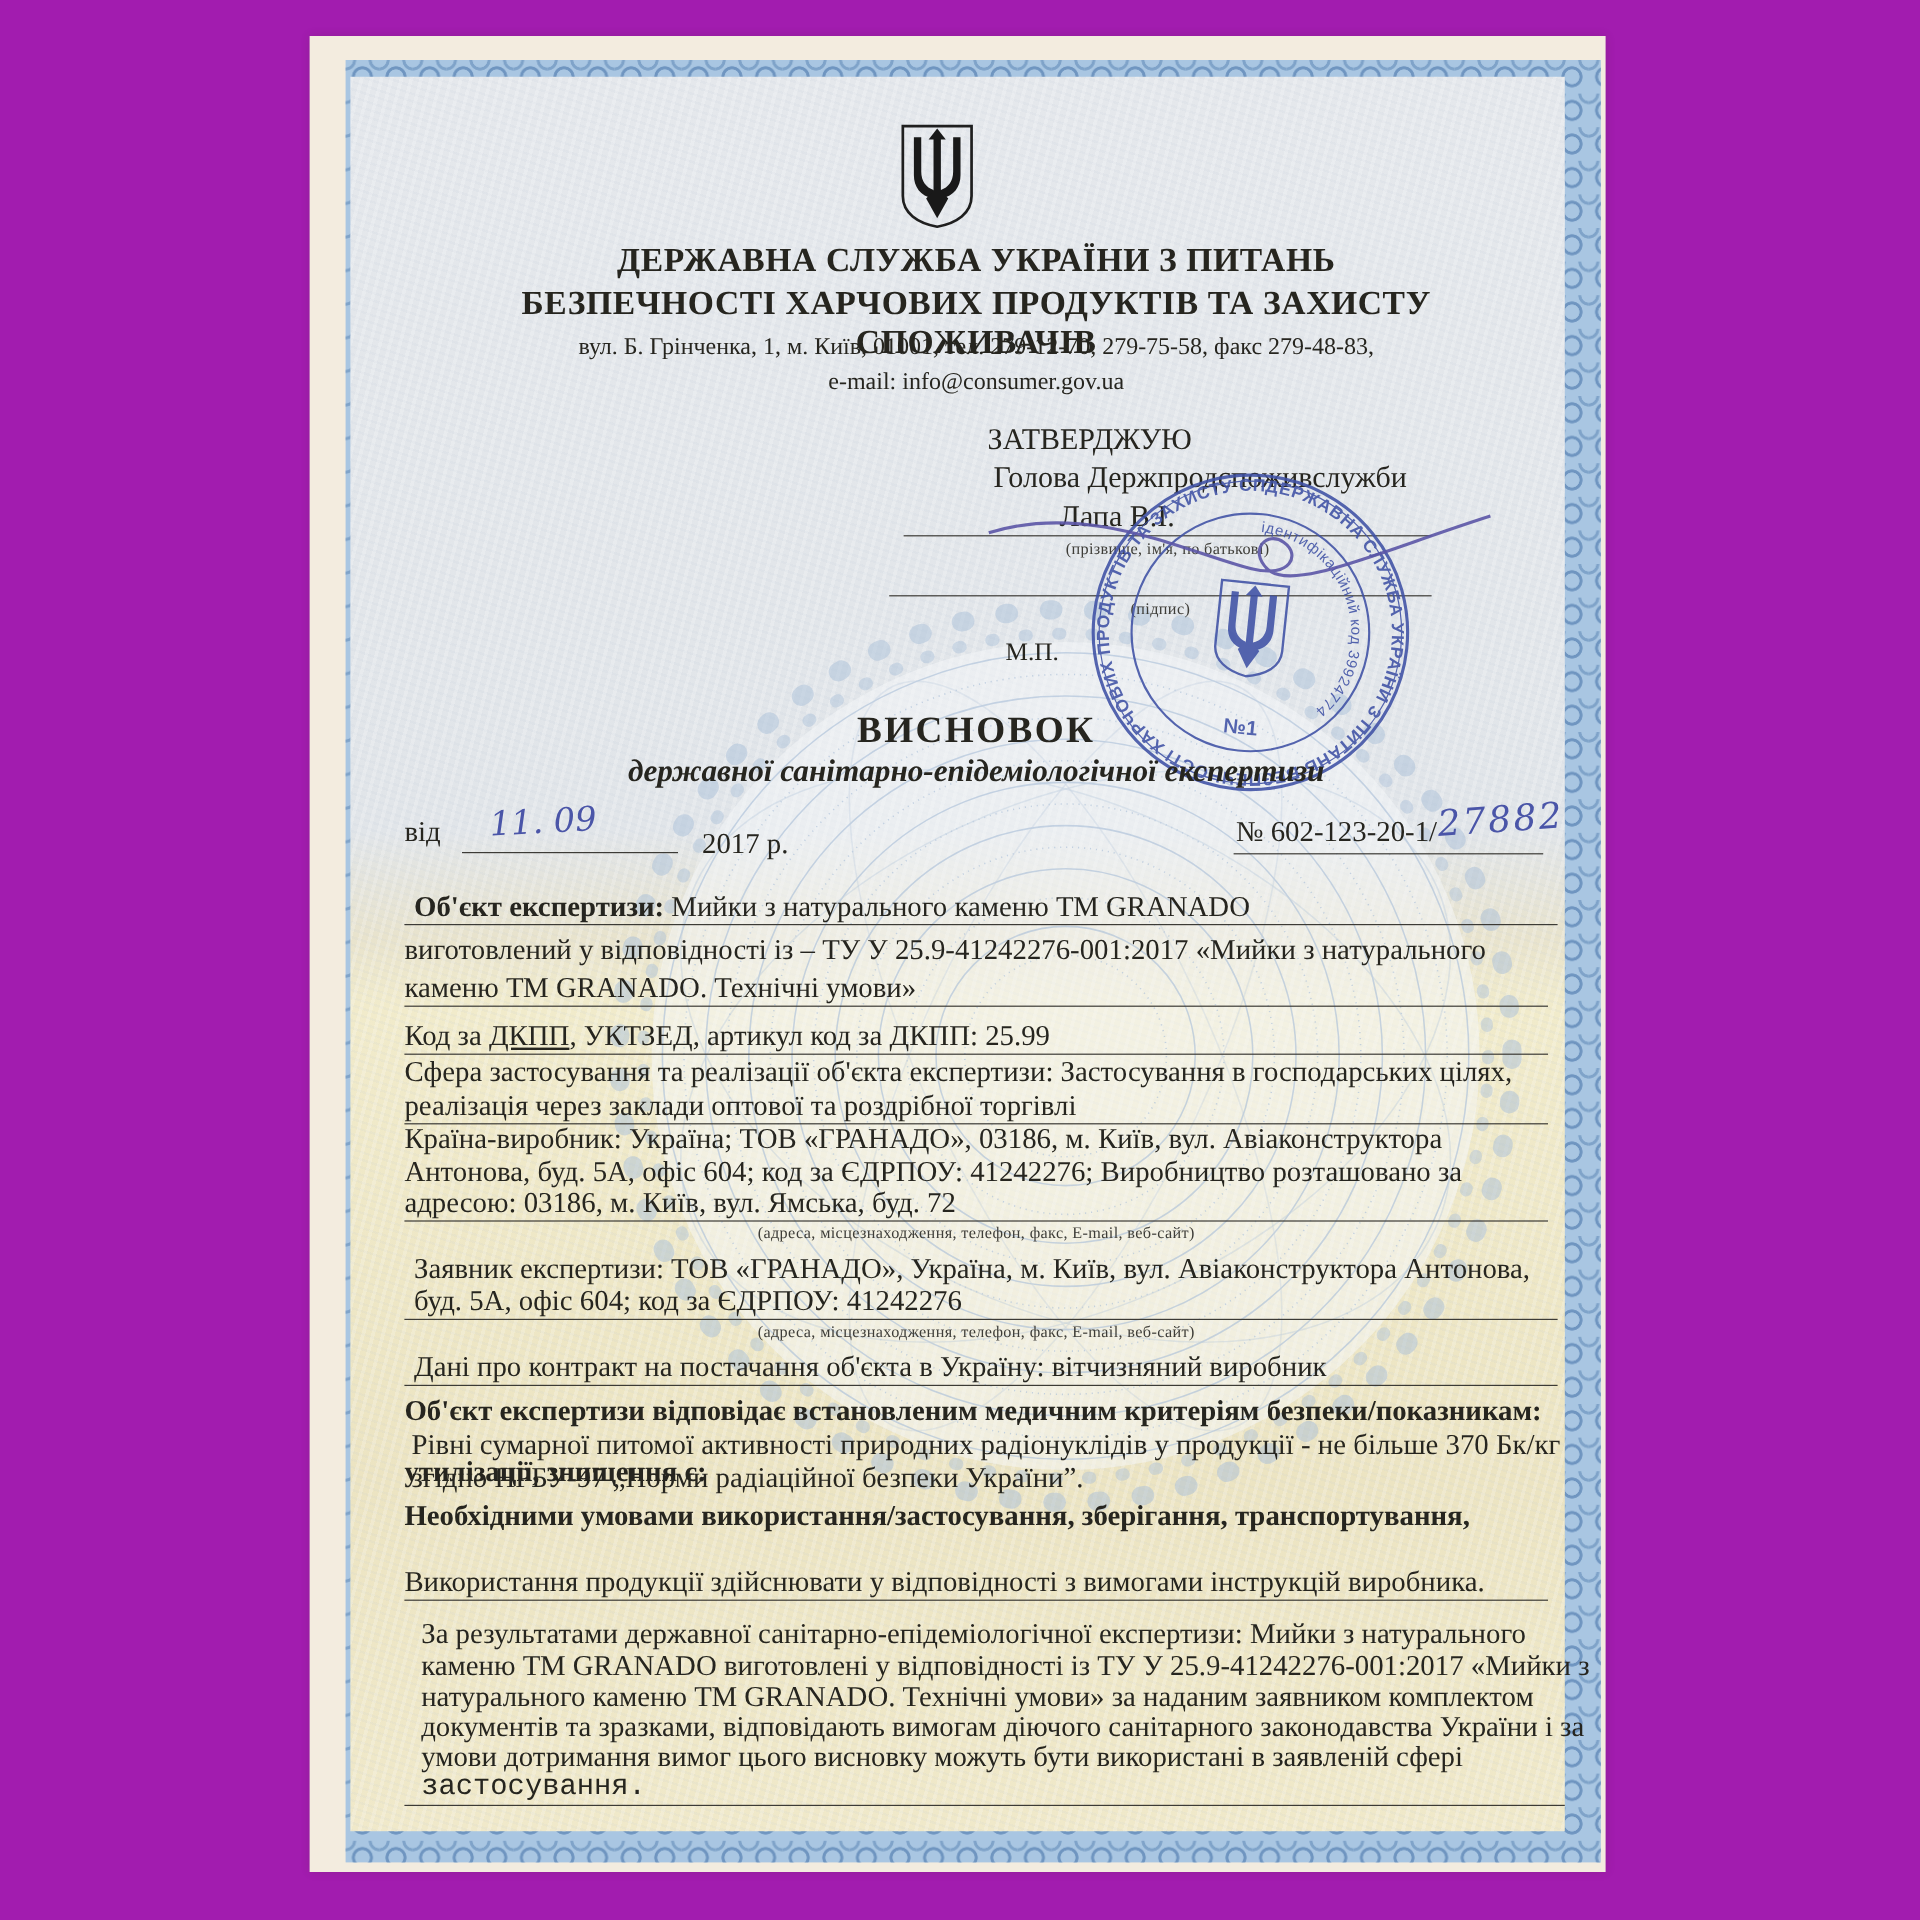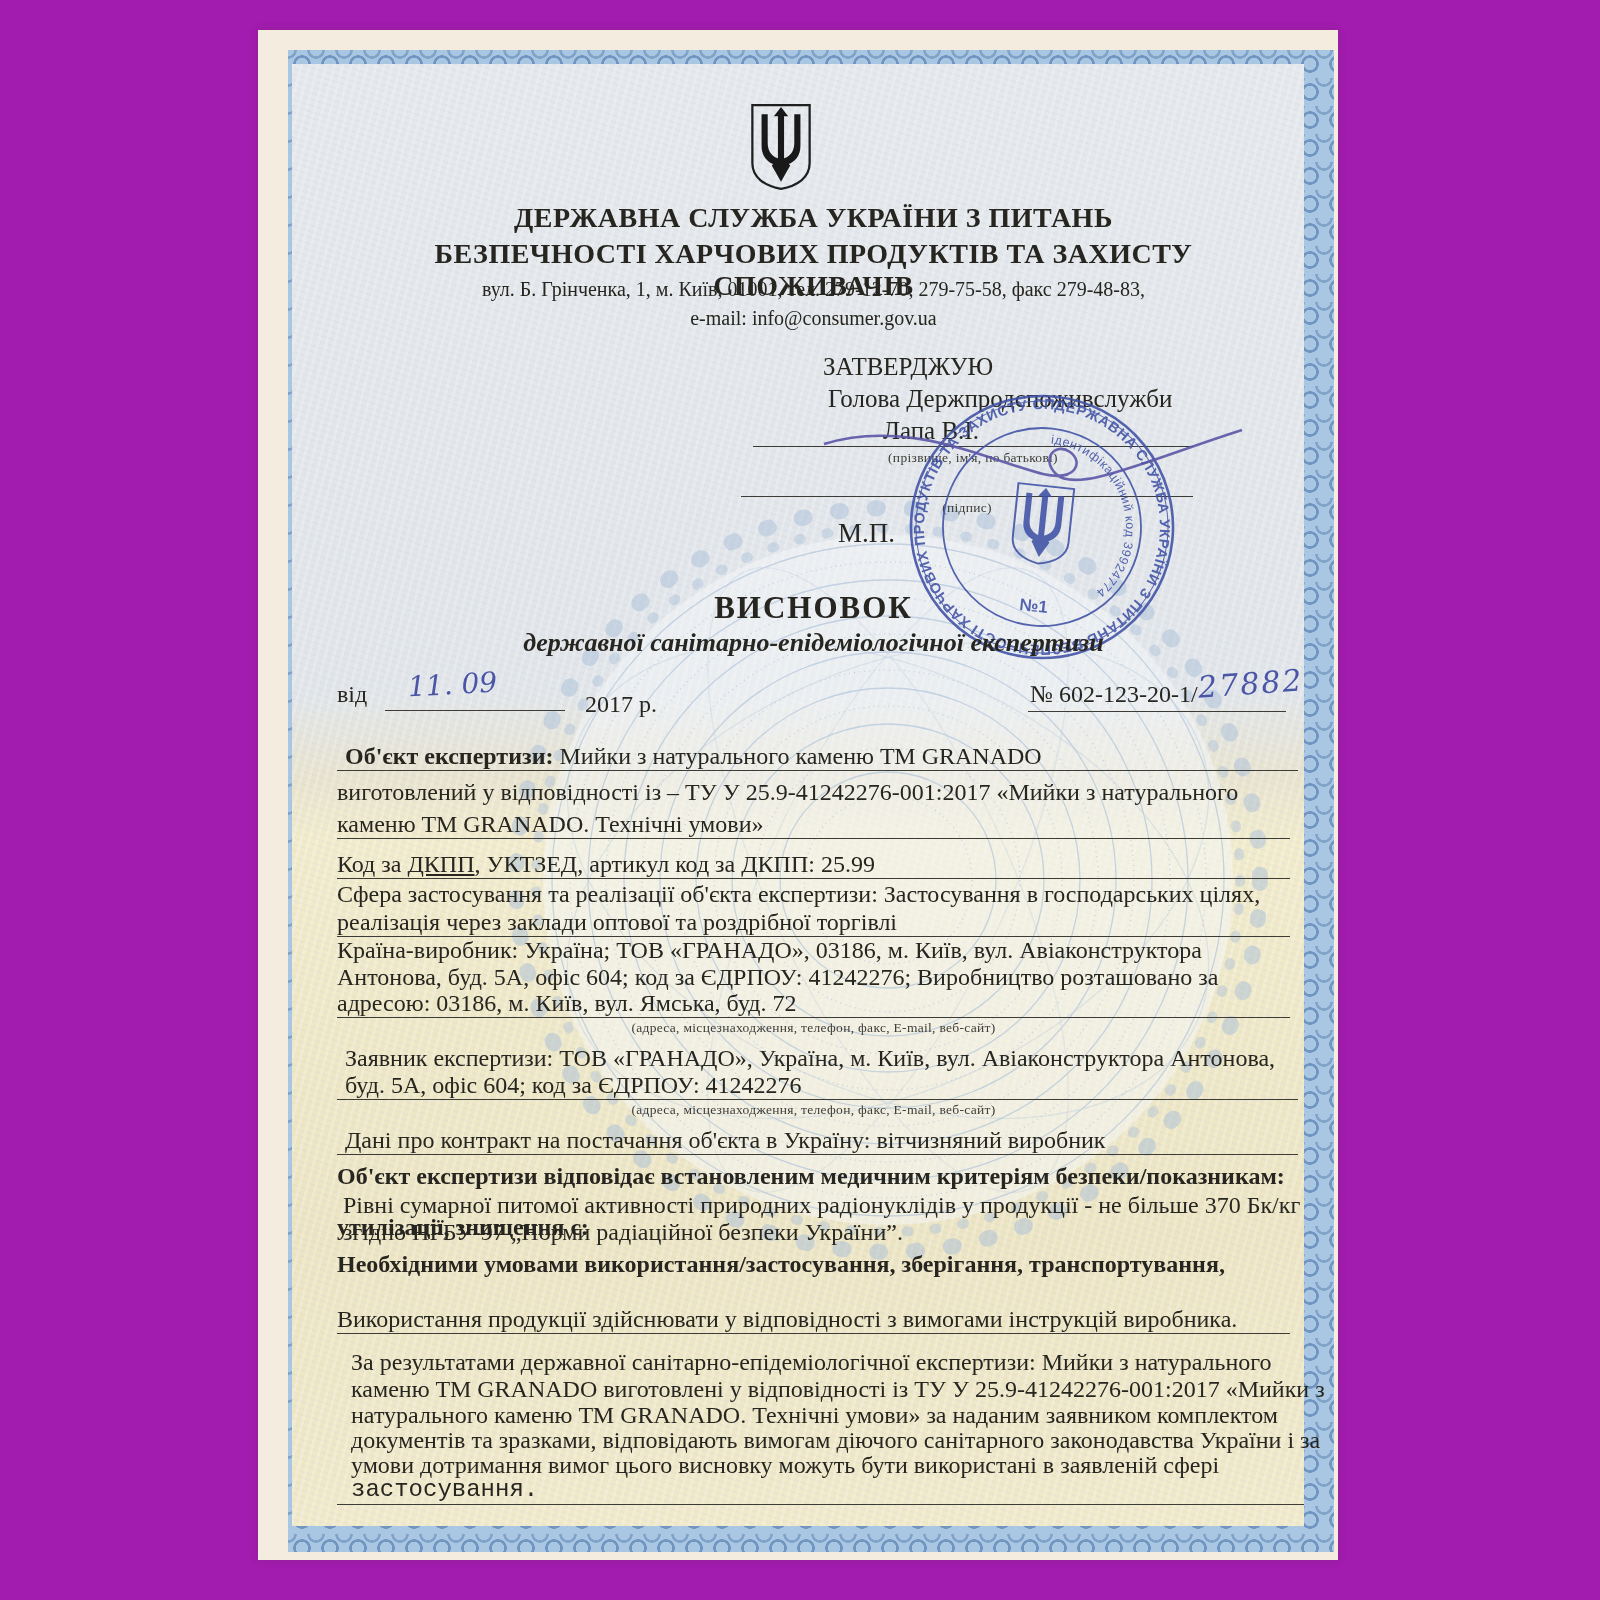--- a/index.html
+++ b/index.html
@@ -88,21 +88,21 @@
     <div class="abs content center hdr-sub" style="top:248px;">вул. Б. Грінченка, 1, м. Київ, 01001, тел. 279-12-70, 279-75-58, факс 279-48-83,</div>
     <div class="abs content center hdr-sub" style="top:277px;">e-mail: info@consumer.gov.ua</div>
 
     <div class="abs appr" style="left:565px;top:322px;">ЗАТВЕРДЖУЮ</div>
     <div class="abs appr" style="left:570px;top:354px;">Голова Держпродспоживслужби</div>
     <div class="abs appr" style="left:625px;top:386px;">Лапа В.І.</div>
     <div class="abs" style="left:495px;top:416px;width:440px;border-bottom:1.6px solid #3c3b36;"></div>
     <div class="abs small-caption center" style="left:495px;top:420px;width:440px;">(прізвище, ім'я, по батькові)</div>
     <div class="abs" style="left:483px;top:466px;width:452px;border-bottom:1.6px solid #3c3b36;"></div>
     <div class="abs small-caption center" style="left:483px;top:470px;width:452px;">(підпис)</div>
-    <div class="abs appr" style="left:580px;top:488px;font-size:27px;">М.П.</div>
+    <div class="abs appr" style="left:580px;top:498px;font-size:21px;">М.П.</div>
 
     <svg class="abs seal-svg" style="left:644px;top:357px;width:280px;height:280px;" viewBox="0 0 280 280">
       <g stroke="#3f51a5" fill="none">
         <circle cx="140" cy="140" r="131" stroke-width="2.6"></circle>
         <circle cx="140" cy="140" r="126" stroke-width="1"></circle>
         <circle cx="140" cy="140" r="99" stroke-width="1.8"></circle>
       </g>
       <defs>
         <path id="ringPath" d="M140,22 a118,118 0 1,1 -0.02,0"></path>
         <path id="innerPath" d="M140,56 a84,84 0 1,1 -0.02,0"></path>

